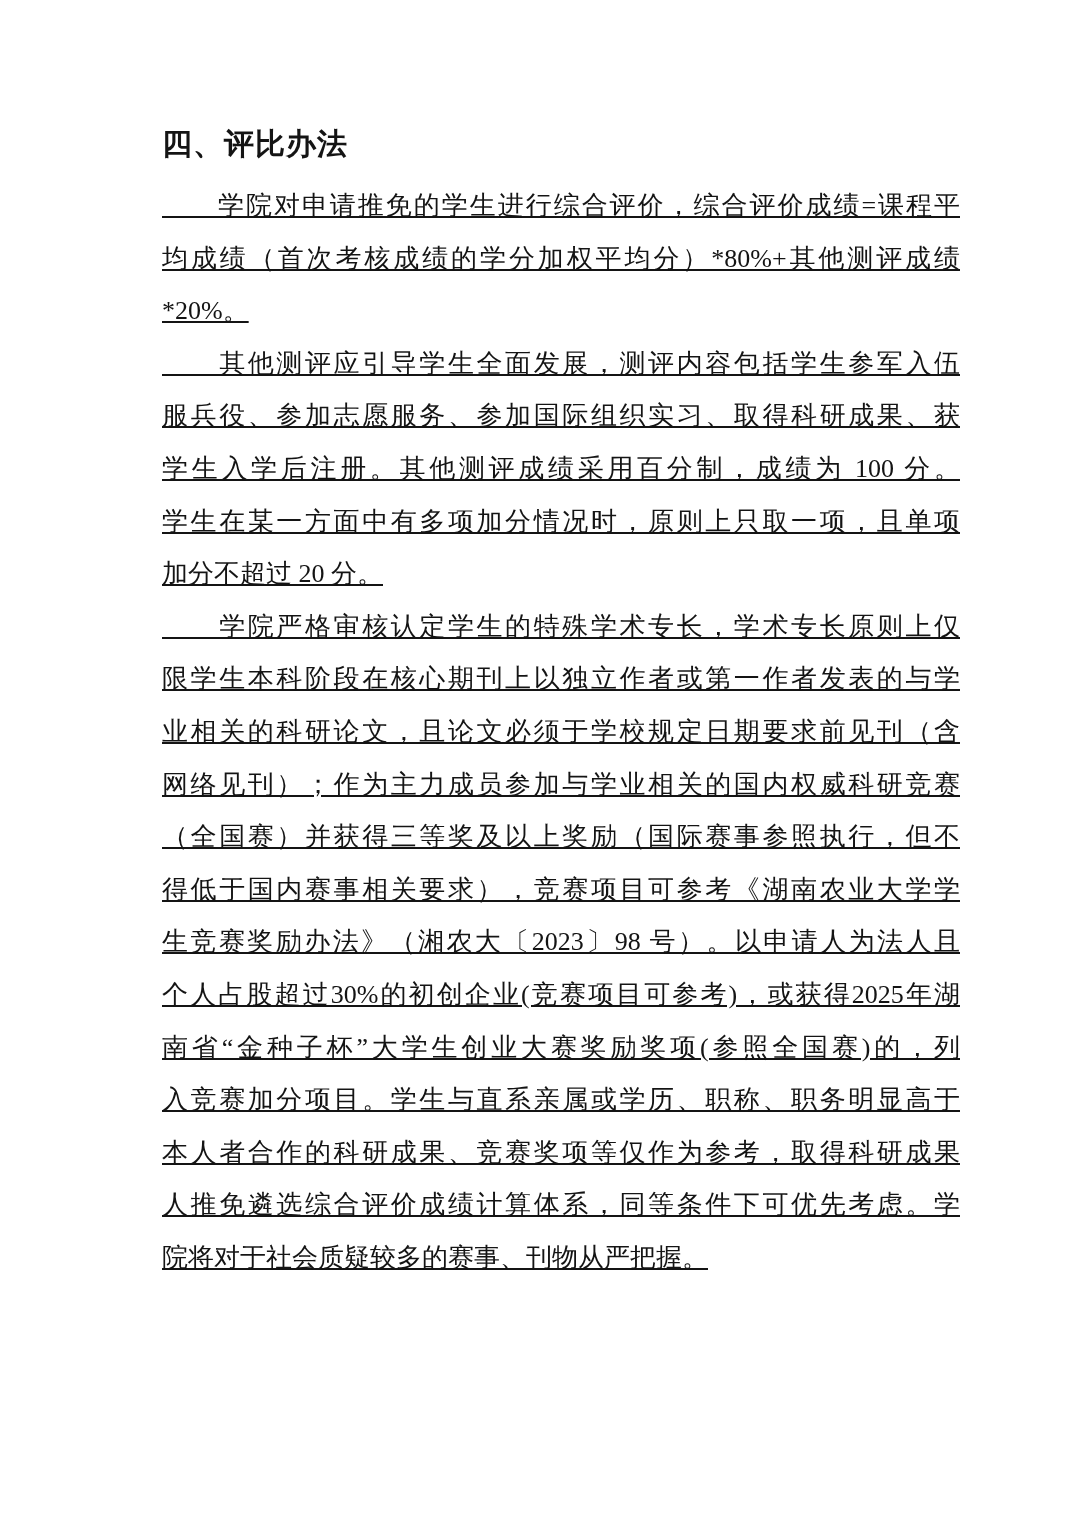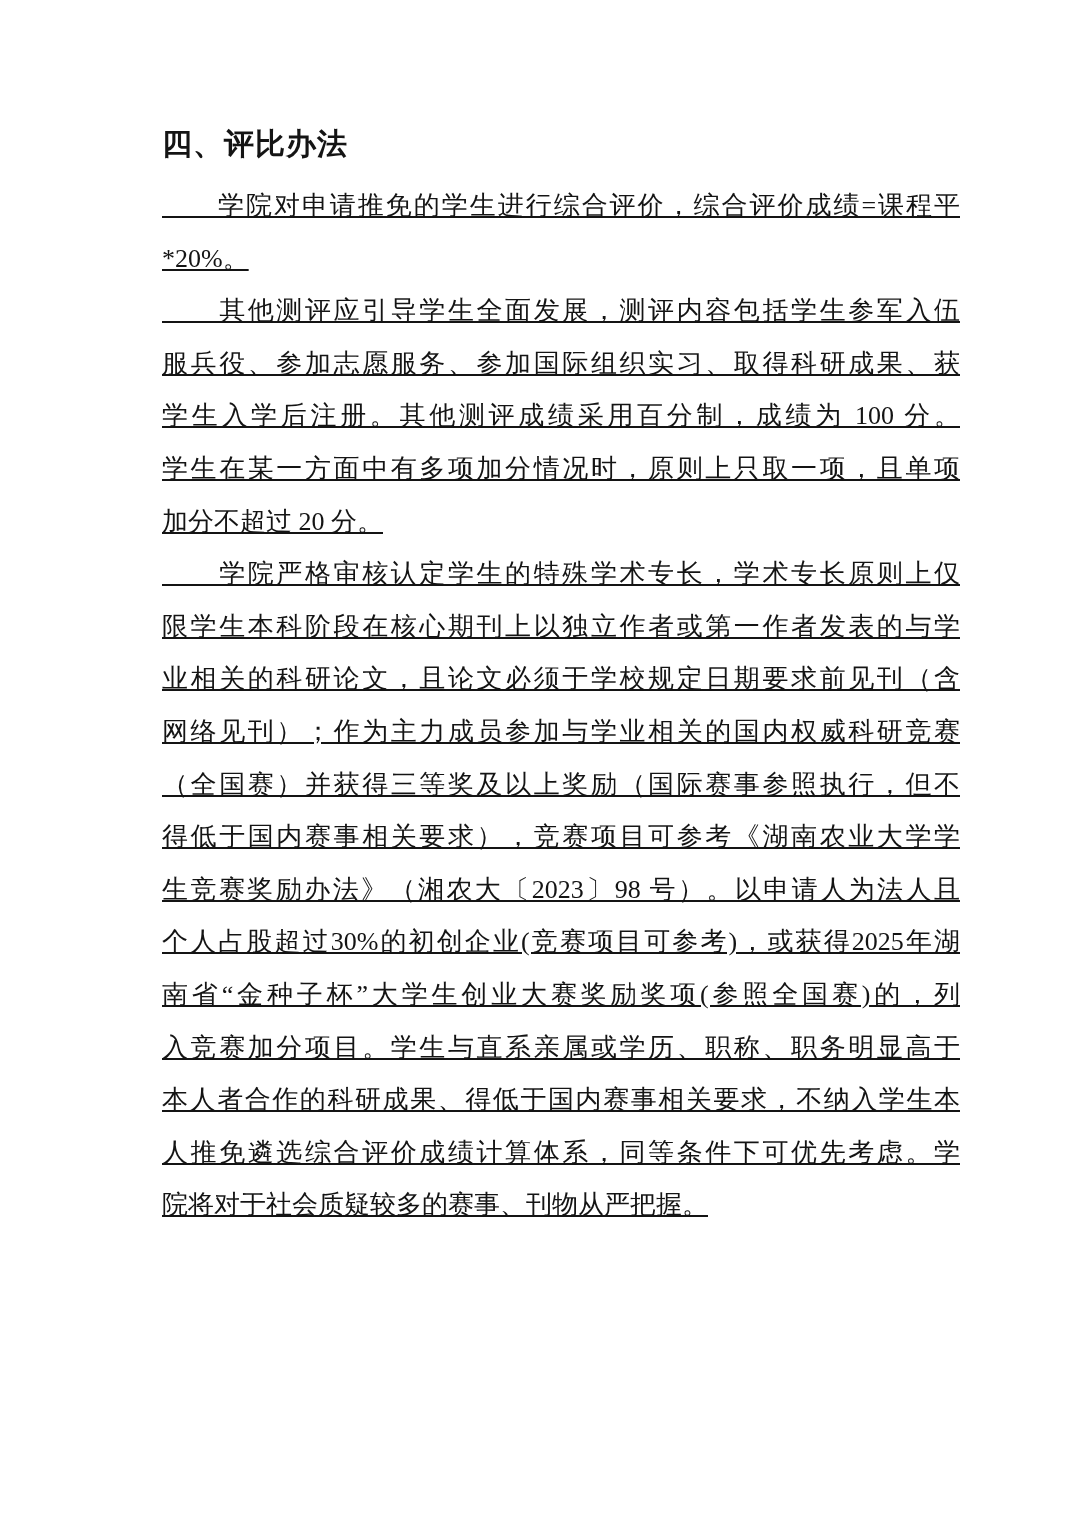--- a/index.html
+++ b/index.html
@@ -51,39 +51,40 @@
 </style>
 </head>
 <body>
 
 <div class="page">
   <div class="content">
     <h1 class="heading">四、评比办法</h1>
     <div id="paragraphs">
         <div class="paragraph">
           <div class="line">　　学院对申请推免的学生进行综合评价，综合评价成绩=课程平</div>
+          <div class="line">均成绩（首次考核成绩的学分加权平均分）*80%+其他测评成绩</div>
           <div class="line para-last">*20%。</div>
         </div>
         <div class="paragraph">
           <div class="line">　　其他测评应引导学生全面发展，测评内容包括学生参军入伍</div>
           <div class="line">服兵役、参加志愿服务、参加国际组织实习、取得科研成果、获</div>
           <div class="line">学生入学后注册。其他测评成绩采用百分制，成绩为 100 分。</div>
           <div class="line">学生在某一方面中有多项加分情况时，原则上只取一项，且单项</div>
           <div class="line para-last">加分不超过 20 分。</div>
         </div>
         <div class="paragraph">
           <div class="line">　　学院严格审核认定学生的特殊学术专长，学术专长原则上仅</div>
           <div class="line">限学生本科阶段在核心期刊上以独立作者或第一作者发表的与学</div>
           <div class="line">业相关的科研论文，且论文必须于学校规定日期要求前见刊（含</div>
           <div class="line">网络见刊）；作为主力成员参加与学业相关的国内权威科研竞赛</div>
           <div class="line">（全国赛）并获得三等奖及以上奖励（国际赛事参照执行，但不</div>
           <div class="line">得低于国内赛事相关要求），竞赛项目可参考《湖南农业大学学</div>
           <div class="line">生竞赛奖励办法》（湘农大〔2023〕98 号）。以申请人为法人且</div>
           <div class="line">个人占股超过30%的初创企业(竞赛项目可参考)，或获得2025年湖</div>
           <div class="line">南省“金种子杯”大学生创业大赛奖励奖项(参照全国赛)的，列</div>
           <div class="line">入竞赛加分项目。学生与直系亲属或学历、职称、职务明显高于</div>
-          <div class="line">本人者合作的科研成果、得低于国内赛事相关要求，不纳入学生本</div>
+          <div class="line">本人者合作的科研成果、竞赛奖项等仅作为参考，取得科研成果</div>
           <div class="line">人推免遴选综合评价成绩计算体系，同等条件下可优先考虑。学</div>
           <div class="line para-last">院将对于社会质疑较多的赛事、刊物从严把握。</div>
         </div>
       </div>
   </div>
 </div>
 
 </body></html>

